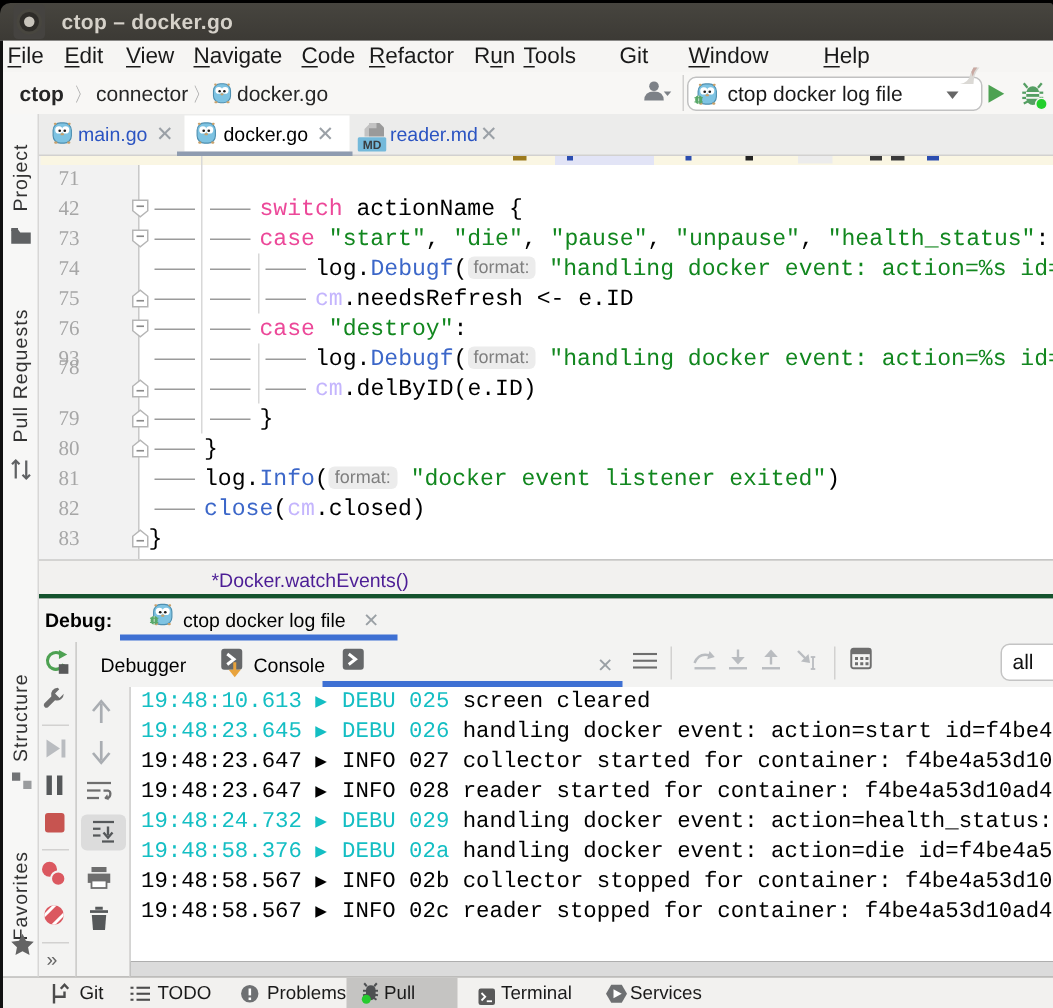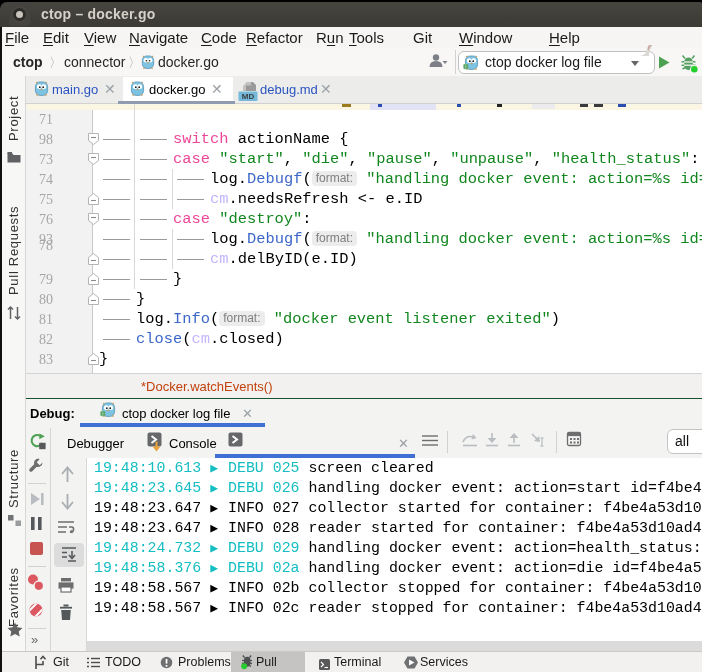--- a/index.html
+++ b/index.html
@@ -34,21 +34,21 @@
 .codeline { position:absolute; left:96px; white-space:pre; font-family:"Liberation Mono", monospace; font-size:15.4px; color:#000; height:20px; line-height:20px; }
 .kw { color:#ec4899; }
 .str { color:#12871f; }
 .fn { color:#3c67c9; }
 .cm { color:#c4b5fd; }
 .inlay { display:inline-block; background:#ececec; color:#7f7f7f; font-family:"Liberation Sans",sans-serif; font-size:12px; border-radius:4px; padding:0 4px; line-height:15px; vertical-align:1px; }
 .tabdash { position:absolute; height:1px; background:#9a9a9a; }
 .iguide { position:absolute; width:1px; background:#d8d8d8; }
 #yellowline { left:27px; top:104px; width:675px; height:6px; background:#faf6e3; }
 
-#ctxbar { left:26px; top:373px; width:676px; height:26px; background:#f2f1ef; border-top:1px solid #d4d3d1; border-bottom:1px solid #14532d; font-size:13px; color:#c2410c; }
+#ctxbar { left:26px; top:373px; width:676px; height:26px; background:#f2f1ef; border-top:1px solid #d4d3d1; border-bottom:3px solid #14532d; font-size:13px; color:#4c1d95; }
 
 #dbghead { left:26px; top:399px; width:676px; height:29px; background:#f3f3f2; font-size:13px; }
 #dbgtabs { left:51px; top:428px; width:651px; height:30px; background:#f3f3f2; font-size:13px; }
 #dbgcol1 { left:26px; top:428px; width:25px; height:223px; background:#f3f3f2; border-right:1px solid #d8d7d6; }
 #dbgcol2 { left:51px; top:458px; width:36px; height:193px; background:#f3f3f2; border-right:1px solid #d8d7d6; }
 #console { left:87px; top:458px; width:615px; height:183px; background:#fff; overflow:hidden; }
 .conline { position:absolute; left:7px; white-space:pre; font-family:"Liberation Mono", monospace; font-size:14.9px; color:#010101; height:20px; line-height:20px; }
 .tri { display:inline-block; width:8.94px; font-size:13px; vertical-align:0; }
 .cy { color:#14bec3; }
 #hscroll { left:87px; top:641px; width:615px; height:10px; background:#dbdbdb; }
@@ -90,31 +90,31 @@
 <div class="abs" id="runcombo"></div>
 <div class="abs" style="left:485px;top:54px;font-size:14px;color:#1a1a1a;">ctop docker log file</div>
 
 <div class="abs" id="tabbar">
 <div class="abs" style="left:123px;top:1px;width:110px;height:24px;background:#fff;"></div>
 <div class="abs" style="left:118px;top:25px;width:117px;height:4px;background:#8f9cb0;"></div>
 <span class="abs tabtext" style="left:52px;color:#2b54c2;">main.go</span>
 <span class="abs tabx" style="left:104px;">✕</span>
 <span class="abs tabtext" style="left:149px;color:#000;">docker.go</span>
 <span class="abs tabx" style="left:211px;">✕</span>
-<span class="abs tabtext" style="left:260px;color:#2b54c2;">debug.md</span>
+<span class="abs tabtext" style="left:260px;color:#2b54c2;">reader.md</span>
 <span class="abs tabx" style="left:320px;">✕</span>
 </div>
 
 <div class="abs" id="editor"></div>
 <div class="abs" id="gutter"></div>
 <div class="abs" id="yellowline"></div>
 <div id="codelines">
     <div class="lnum abs" style="left:26px;top:112px;">71</div>
     <div class="codeline" style="left:99px;top:109px;"></div>
-    <div class="lnum abs" style="left:26px;top:132px;">98</div>
+    <div class="lnum abs" style="left:26px;top:132px;">42</div>
     <div class="codeline" style="left:173px;top:129px;"><span class="kw">switch</span> actionName {</div>
     <div class="tabdash" style="left:103px;top:139px;width:27px;"></div>
     <div class="tabdash" style="left:140px;top:139px;width:27px;"></div>
     <div class="lnum abs" style="left:26px;top:152px;">73</div>
     <div class="codeline" style="left:173px;top:149px;"><span class="kw">case</span> <span class="str">"start"</span>, <span class="str">"die"</span>, <span class="str">"pause"</span>, <span class="str">"unpause"</span>, <span class="str">"health_status"</span>:</div>
     <div class="tabdash" style="left:103px;top:159px;width:27px;"></div>
     <div class="tabdash" style="left:140px;top:159px;width:27px;"></div>
     <div class="lnum abs" style="left:26px;top:172px;">74</div>
     <div class="codeline" style="left:210px;top:169px;">log.<span class="fn">Debugf</span>(<span class="inlay">format:</span> <span class="str">"handling docker event: action=%s id=%s"</span>, actionName, e.ID)</div>
     <div class="tabdash" style="left:103px;top:179px;width:27px;"></div>

